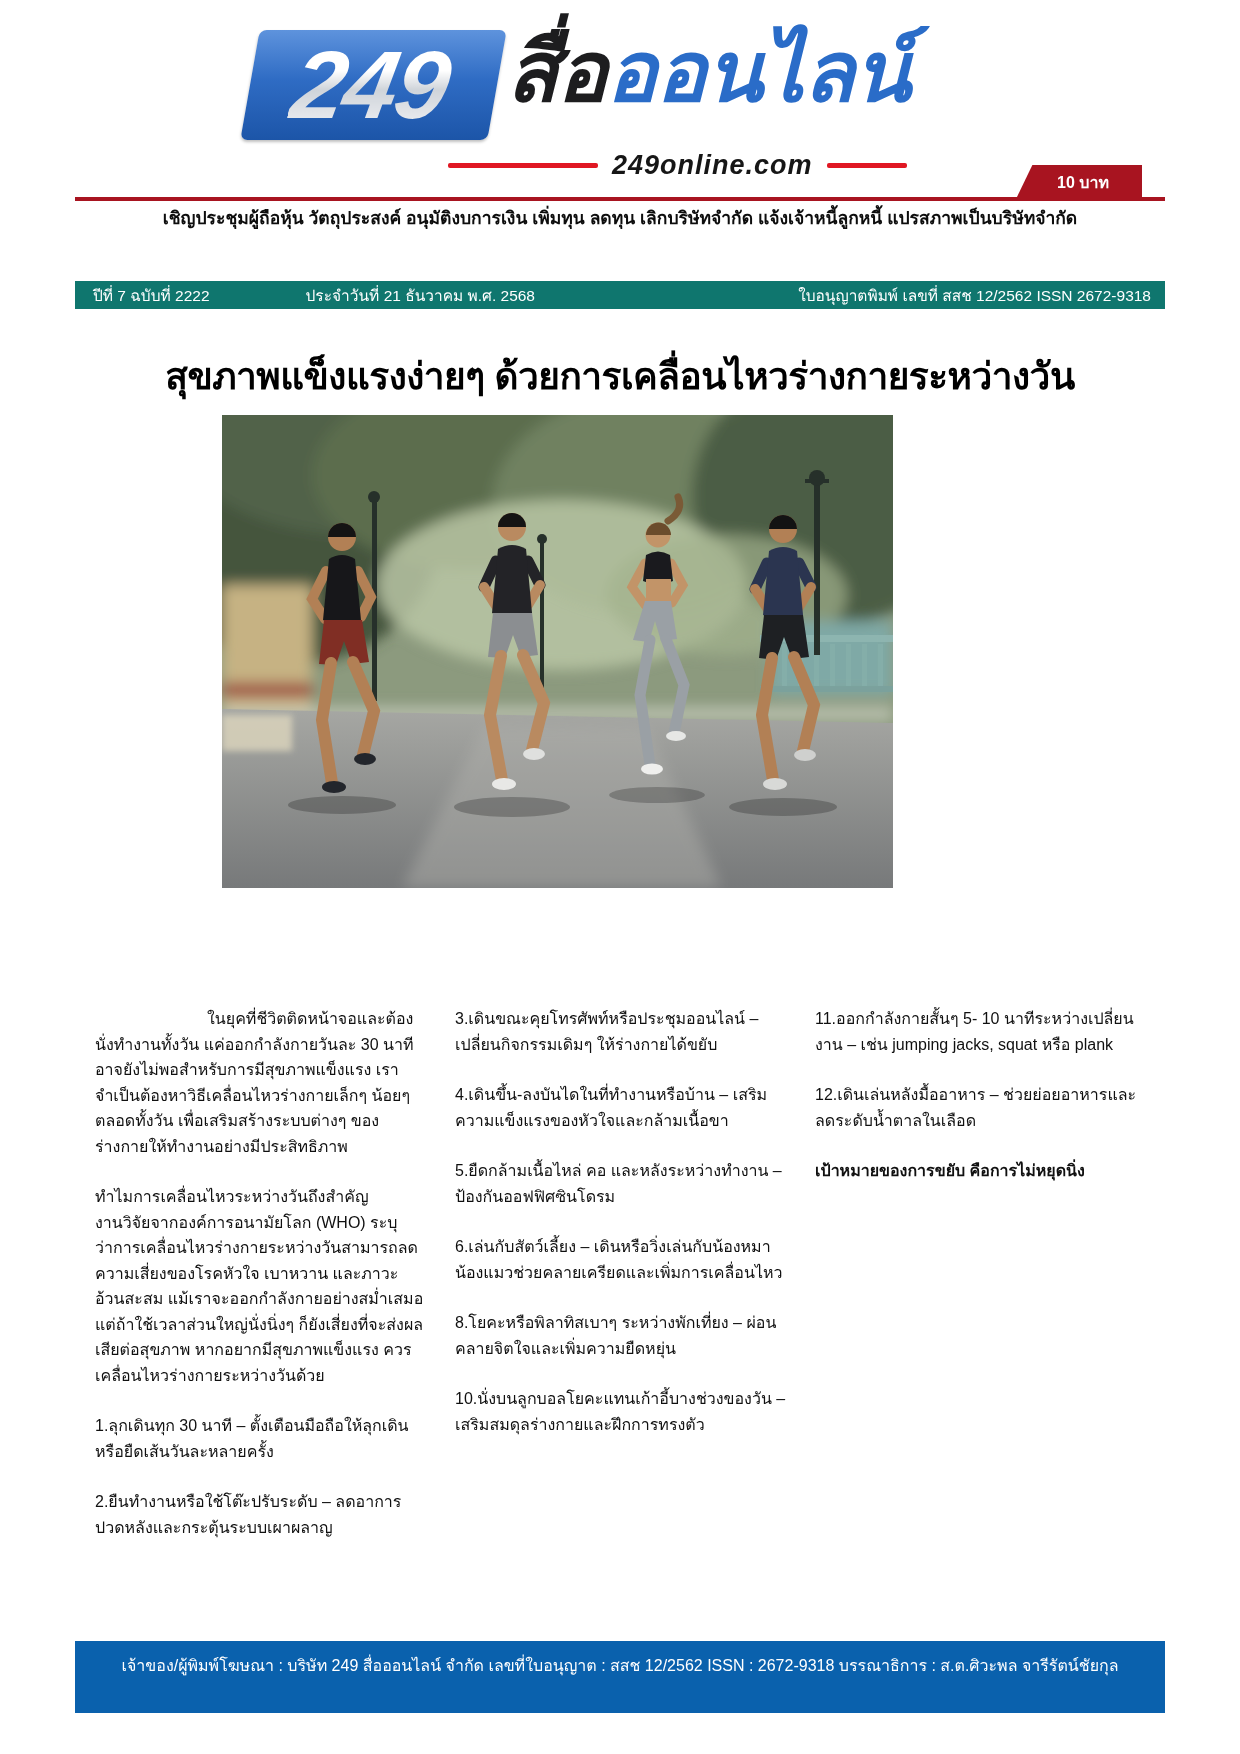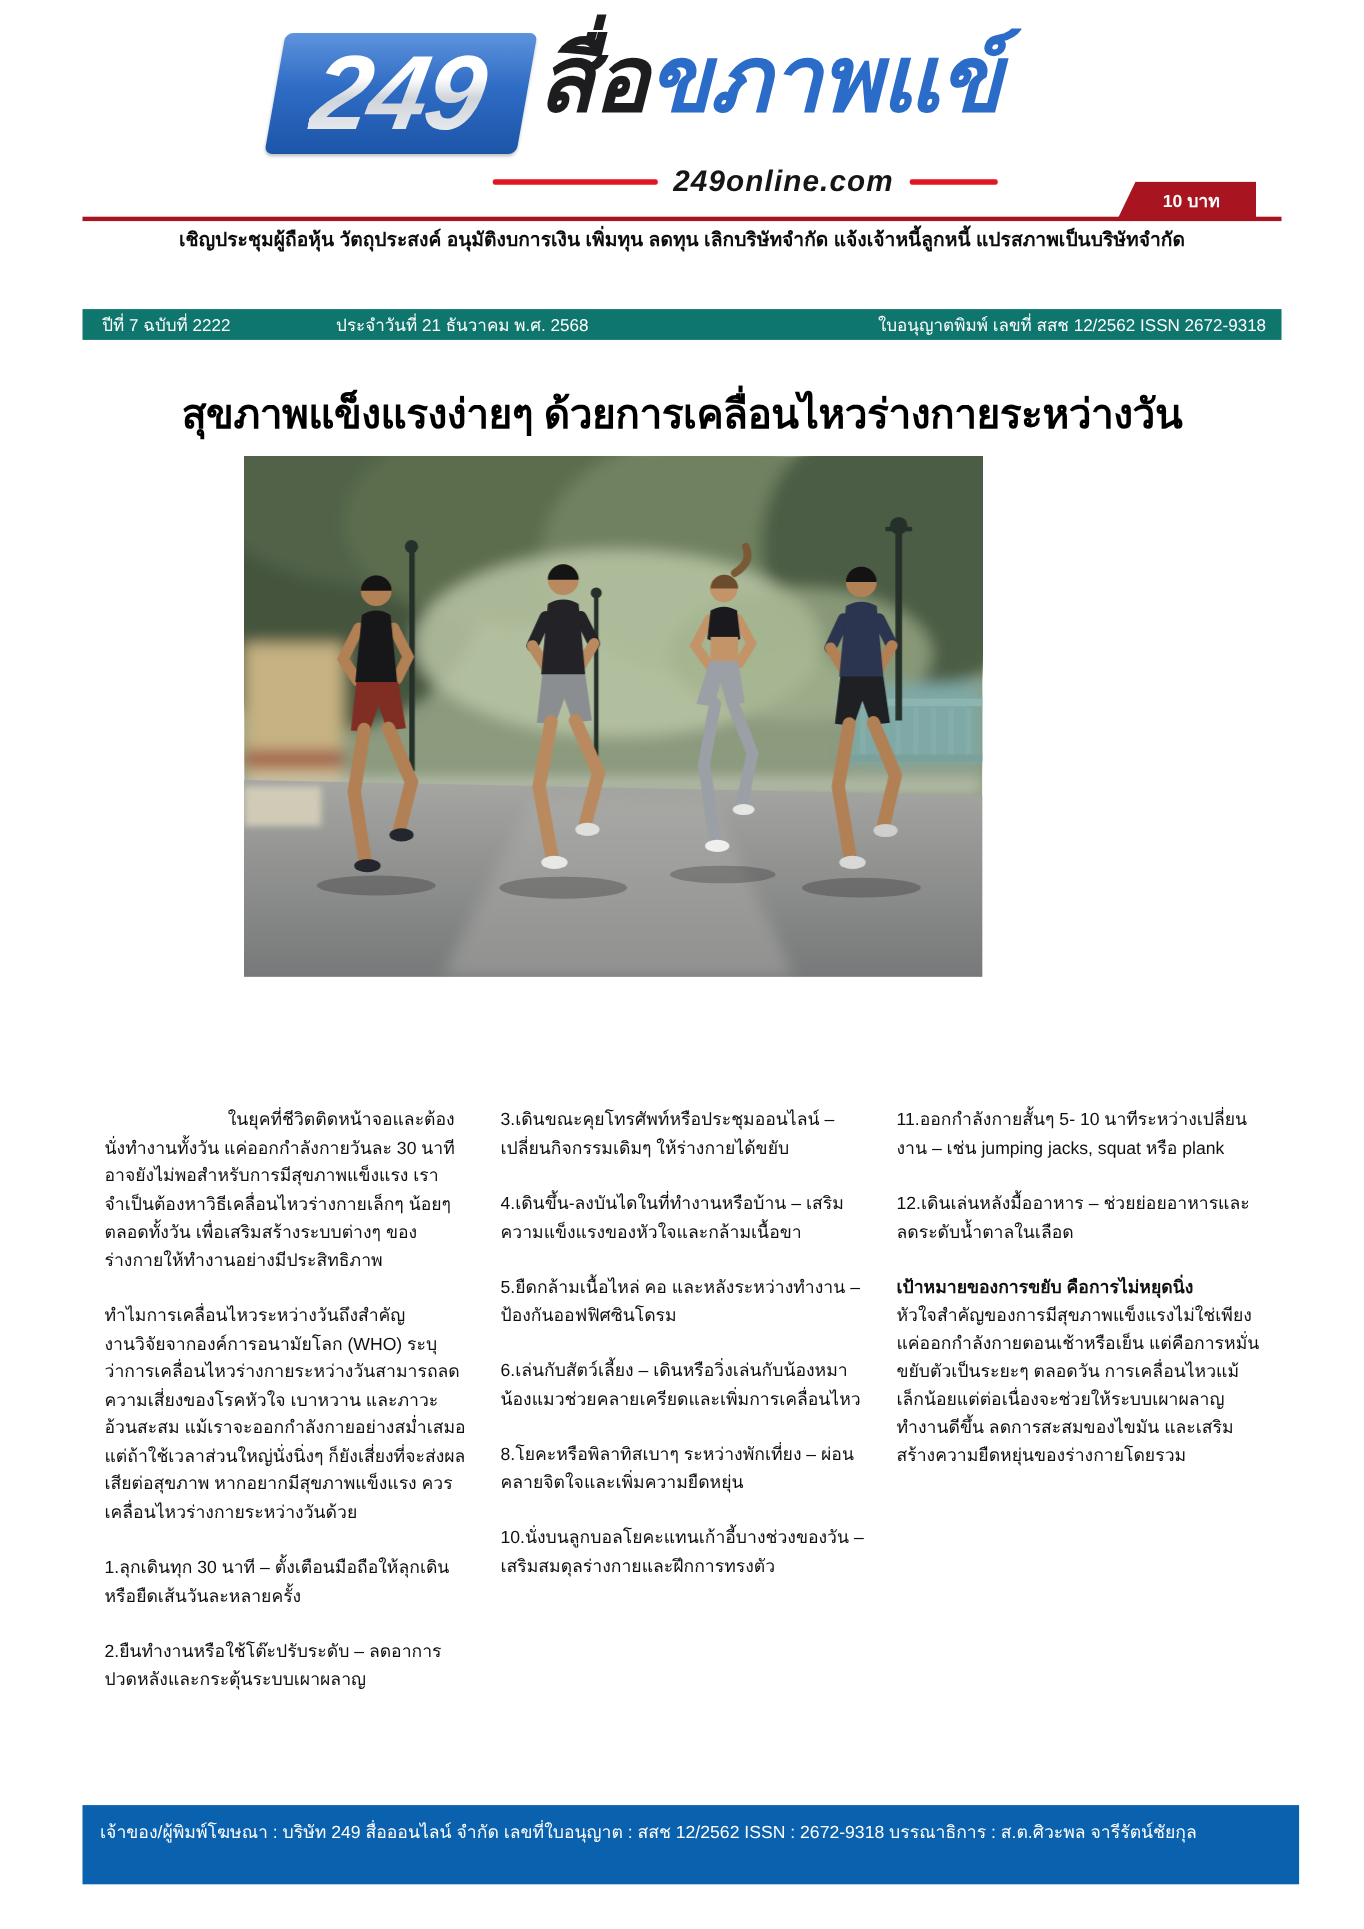--- a/index.html
+++ b/index.html
@@ -63,36 +63,36 @@
   
   .columns{position:absolute;left:95px;top:1006px;width:1052px;display:flex;gap:29px;}
   .col{flex:0 0 331px;width:331px;font-size:16px;line-height:25.5px;color:#101010;}
   .blk{margin:0 0 25px 0;}
   .blk.head{font-weight:700;margin-bottom:0;}
   .blk.lead{margin-bottom:0;}
   .blk.indent{text-indent:112px;}
 
   
   .footer{position:absolute;left:75px;top:1641px;width:1090px;height:72px;background:#0a61ad;
-    color:#fff;text-align:left;font-size:16px;padding-left:16px;}
+    color:#fff;text-align:center;font-size:16px;}
   .footer .f1{padding-top:12px;}
   .footer .f2{margin-top:7px;}
 </style>
 </head>
 <body>
 
 <div class="page">
 
   <div class="masthead">
     <div class="logo-row">
       <div class="logo-badge">
         <span>249</span>
       </div>
       <div class="logo-thai">
-        <span class="t-black">สื่อ</span><span class="t-blue">ขภาพแข์</span>
+        <span class="t-black">สื่อ</span><span class="t-blue">ออนไลน์</span>
       </div>
     </div>
     <div class="logo-domain">
       <span class="dash left"></span>
       <span class="dom-text">249online.com</span>
       <span class="dash right"></span>
     </div>
   </div>
 
   <div class="price-tag">
@@ -245,21 +245,20 @@
         <div class="blk item">4.เดินขึ้น-ลงบันไดในที่ทำงานหรือบ้าน – เสริมความแข็งแรงของหัวใจและกล้ามเนื้อขา</div>
         <div class="blk item">5.ยืดกล้ามเนื้อไหล่ คอ และหลังระหว่างทำงาน – ป้องกันออฟฟิศซินโดรม</div>
         <div class="blk item">6.เล่นกับสัตว์เลี้ยง – เดินหรือวิ่งเล่นกับน้องหมาน้องแมวช่วยคลายเครียดและเพิ่มการเคลื่อนไหว</div>
         <div class="blk item">8.โยคะหรือพิลาทิสเบาๆ ระหว่างพักเที่ยง – ผ่อนคลายจิตใจและเพิ่มความยืดหยุ่น</div>
         <div class="blk item">10.นั่งบนลูกบอลโยคะแทนเก้าอี้บางช่วงของวัน – เสริมสมดุลร่างกายและฝึกการทรงตัว</div>
       </div>
     <div class="col">
         <div class="blk item">11.ออกกำลังกายสั้นๆ 5- 10 นาทีระหว่างเปลี่ยนงาน – เช่น jumping jacks, squat หรือ plank</div>
         <div class="blk item">12.เดินเล่นหลังมื้ออาหาร – ช่วยย่อยอาหารและลดระดับน้ำตาลในเลือด</div>
         <div class="blk head">เป้าหมายของการขยับ คือการไม่หยุดนิ่ง</div>
-        <div class="blk para">หัวใจสำคัญของการมีสุขภาพแข็งแรงไม่ใช่เพียงแค่ออกกำลังกายตอนเช้าหรือเย็น แต่คือการหมั่นขยับตัวเป็นระยะๆ ตลอดวัน การเคลื่อนไหวแม้เล็กน้อยแต่ต่อเนื่องจะช่วยให้ระบบเผาผลาญทำงานดีขึ้น ลดการสะสมของไขมัน และเสริมสร้างความยืดหยุ่นของร่างกายโดยรวม</div>
       </div>
   </div>
 
   <div class="footer">
     <div class="f1">เจ้าของ/ผู้พิมพ์โฆษณา : บริษัท 249 สื่อออนไลน์ จำกัด เลขที่ใบอนุญาต : สสช 12/2562 ISSN : 2672-9318 บรรณาธิการ : ส.ต.ศิวะพล จารีรัตน์ชัยกุล</div>
   </div>
 
 </div>
 
 </body></html>

